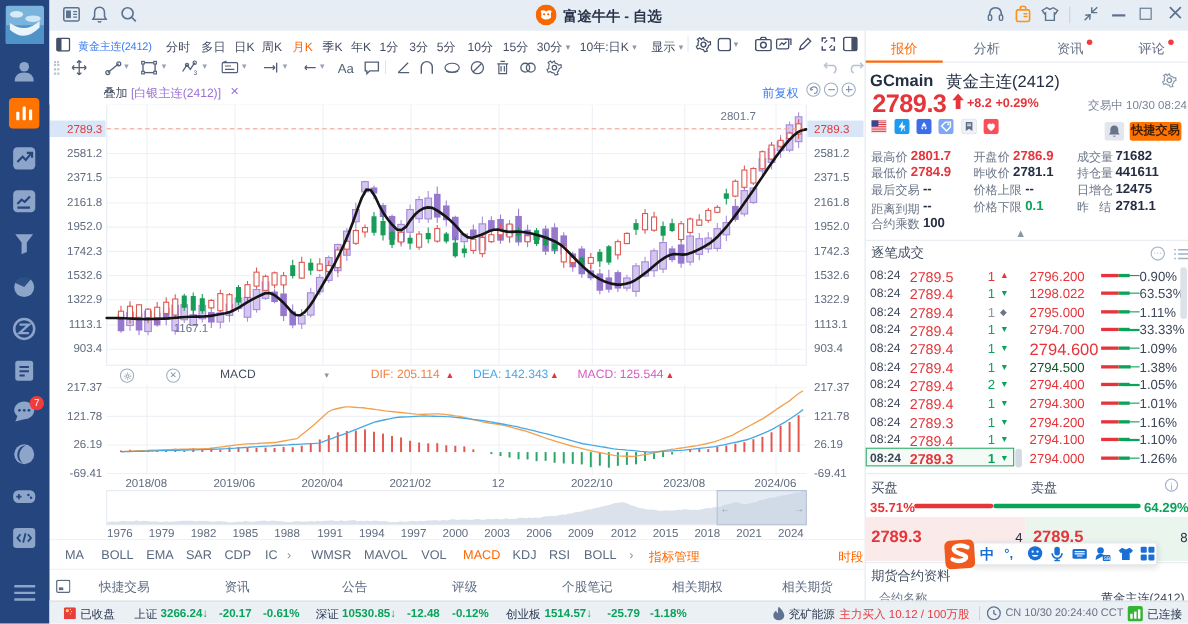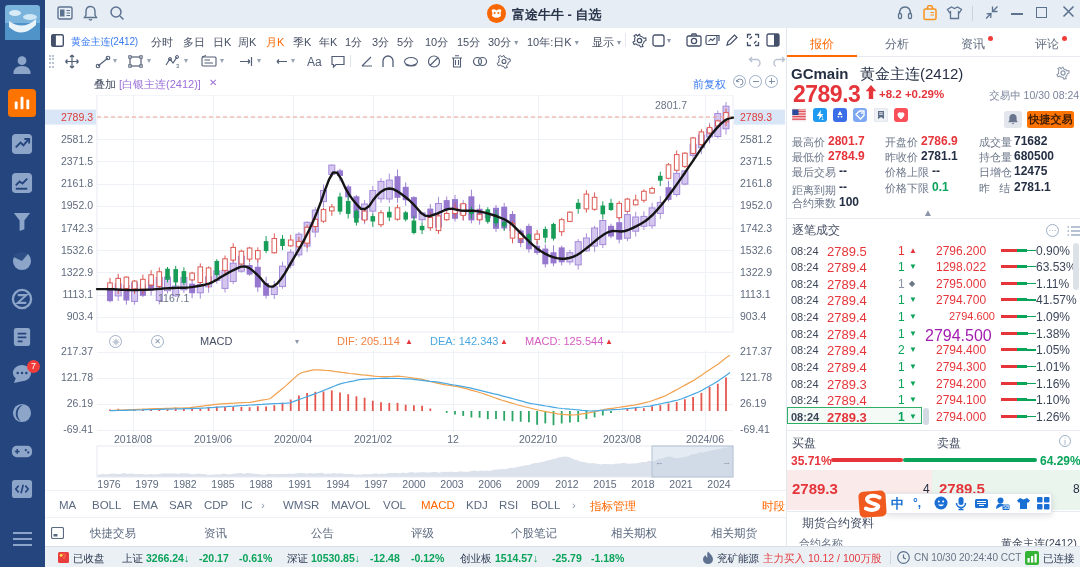--- a/index.html
+++ b/index.html
@@ -899,21 +899,21 @@
       <span class="abs" style="left:41px;top:106.0px;font-size:12px;font-weight:bold;color:#e5353a">2801.7</span>
       <span class="abs" style="left:98px;top:107.0px;font-size:11px;color:#6b7688">开盘价</span>
       <span class="abs" style="left:134px;top:106.0px;font-size:12px;font-weight:bold;color:#e5353a">2786.9</span>
       <span class="abs" style="left:192px;top:107.0px;font-size:11px;color:#6b7688">成交量</span>
       <span class="abs" style="left:227px;top:106.0px;font-size:12px;font-weight:bold;color:#252f44">71682</span>
       <span class="abs" style="left:5px;top:122.2px;font-size:11px;color:#6b7688">最低价</span>
       <span class="abs" style="left:41px;top:121.2px;font-size:12px;font-weight:bold;color:#e5353a">2784.9</span>
       <span class="abs" style="left:98px;top:122.2px;font-size:11px;color:#6b7688">昨收价</span>
       <span class="abs" style="left:134px;top:121.2px;font-size:12px;font-weight:bold;color:#252f44">2781.1</span>
       <span class="abs" style="left:192px;top:122.2px;font-size:11px;color:#6b7688">持仓量</span>
-      <span class="abs" style="left:227px;top:121.2px;font-size:12px;font-weight:bold;color:#252f44">680500</span>
+      <span class="abs" style="left:227px;top:121.2px;font-size:12px;font-weight:bold;color:#252f44">441611</span>
       <span class="abs" style="left:5px;top:137.4px;font-size:11px;color:#6b7688">最后交易</span>
       <span class="abs" style="left:52px;top:136.4px;font-size:12px;font-weight:bold;color:#252f44">--</span>
       <span class="abs" style="left:98px;top:137.4px;font-size:11px;color:#6b7688">价格上限</span>
       <span class="abs" style="left:145px;top:136.4px;font-size:12px;font-weight:bold;color:#252f44">--</span>
       <span class="abs" style="left:192px;top:137.4px;font-size:11px;color:#6b7688">日增仓</span>
       <span class="abs" style="left:227px;top:136.4px;font-size:12px;font-weight:bold;color:#252f44">12475</span>
       <span class="abs" style="left:5px;top:155px;font-size:11px;color:#6b7688">距离到期</span>
       <span class="abs" style="left:52px;top:151.6px;font-size:12px;font-weight:bold;color:#252f44">--</span>
       <span class="abs" style="left:98px;top:152.6px;font-size:11px;color:#6b7688">价格下限</span>
       <span class="abs" style="left:145px;top:151.6px;font-size:12px;font-weight:bold;color:#0aa35a">0.1</span>
@@ -957,35 +957,35 @@
       <div class="abs" style="left:236px;top:254.8px;width:13px;height:1.2px;background:#0aa35a"></div>
       <span class="abs" style="left:249px;top:248.8px;font-size:12px;color:#3c4659">1.11%</span>
       <span class="abs" style="left:4px;top:266.45px;font-size:11px;color:#3c4659;font-weight:normal">08:24</span>
       <span class="abs" style="left:40px;top:265.45px;font-size:13px;color:#e5353a;font-weight:normal">2789.4</span>
       <span class="abs" style="left:111px;top:265.45px;font-size:12px;color:#0aa35a;font-weight:normal">1</span>
       <span class="abs" style="left:122px;top:267.45px;font-size:8px;color:#0aa35a">▼</span>
       <span class="abs" style="left:149px;top:265.45px;font-size:12px;color:#e5353a">2794.700</span>
       <div class="abs" style="left:214px;top:270.45px;width:16px;height:3px;background:#e5353a"></div>
       <div class="abs" style="left:230px;top:270.45px;width:10px;height:3px;background:#0aa35a"></div>
       <div class="abs" style="left:234px;top:271.45px;width:15px;height:1.2px;background:#0aa35a"></div>
-      <span class="abs" style="left:249px;top:265.45px;font-size:12px;color:#3c4659">41.57%</span>
+      <span class="abs" style="left:249px;top:265.45px;font-size:12px;color:#3c4659">33.33%</span>
       <span class="abs" style="left:4px;top:283.1px;font-size:11px;color:#3c4659;font-weight:normal">08:24</span>
       <span class="abs" style="left:40px;top:282.1px;font-size:13px;color:#e5353a;font-weight:normal">2789.4</span>
       <span class="abs" style="left:111px;top:282.1px;font-size:12px;color:#0aa35a;font-weight:normal">1</span>
       <span class="abs" style="left:122px;top:284.1px;font-size:8px;color:#0aa35a">▼</span>
-      <span class="abs" style="left:162px;top:282.1px;font-size:11px;color:#e5353a">2794.600</span>
+      <span class="abs" style="left:149px;top:282.1px;font-size:15px;color:#e5353a">2794.600</span>
       <div class="abs" style="left:214px;top:287.1px;width:16px;height:3px;background:#e5353a"></div>
       <div class="abs" style="left:230px;top:287.1px;width:10px;height:3px;background:#0aa35a"></div>
       <div class="abs" style="left:235px;top:288.1px;width:14px;height:1.2px;background:#0aa35a"></div>
       <span class="abs" style="left:249px;top:282.1px;font-size:12px;color:#3c4659">1.09%</span>
       <span class="abs" style="left:4px;top:299.75px;font-size:11px;color:#3c4659;font-weight:normal">08:24</span>
       <span class="abs" style="left:40px;top:298.75px;font-size:13px;color:#e5353a;font-weight:normal">2789.4</span>
       <span class="abs" style="left:111px;top:298.75px;font-size:12px;color:#0aa35a;font-weight:normal">1</span>
       <span class="abs" style="left:122px;top:300.75px;font-size:8px;color:#0aa35a">▼</span>
-      <span class="abs" style="left:138px;top:298.75px;font-size:16px;color:#a21caf">2794.500</span>
+      <span class="abs" style="left:149px;top:298.75px;font-size:12px;color:#14532d">2794.500</span>
       <div class="abs" style="left:214px;top:303.75px;width:16px;height:3px;background:#e5353a"></div>
       <div class="abs" style="left:230px;top:303.75px;width:11px;height:3px;background:#0aa35a"></div>
       <div class="abs" style="left:241px;top:304.75px;width:8px;height:1.2px;background:#0aa35a"></div>
       <span class="abs" style="left:249px;top:298.75px;font-size:12px;color:#3c4659">1.38%</span>
       <span class="abs" style="left:4px;top:316.4px;font-size:11px;color:#3c4659;font-weight:normal">08:24</span>
       <span class="abs" style="left:40px;top:315.4px;font-size:13px;color:#e5353a;font-weight:normal">2789.4</span>
       <span class="abs" style="left:111px;top:315.4px;font-size:12px;color:#0aa35a;font-weight:normal">2</span>
       <span class="abs" style="left:122px;top:317.4px;font-size:8px;color:#0aa35a">▼</span>
       <span class="abs" style="left:149px;top:315.4px;font-size:12px;color:#e5353a">2794.400</span>
       <div class="abs" style="left:214px;top:320.4px;width:16px;height:3px;background:#e5353a"></div>
@@ -1039,21 +1039,21 @@
       <div class="abs" style="left:44px;top:430px;width:72px;height:3.5px;background:#e5353a;border-radius:2px"></div>
       <div class="abs" style="left:116px;top:430px;width:134px;height:3.5px;background:#0aa35a;border-radius:2px"></div>
       <span class="abs" style="left:253px;top:426px;font-size:12px;font-weight:bold;color:#0aa35a">64.29%</span>
       <div class="abs" style="left:0px;top:442px;width:145px;height:40px;background:#faeaea"></div>
       <div class="abs" style="left:145px;top:442px;width:149px;height:40px;background:#eaf5ee"></div>
       <span class="abs" style="left:5px;top:452px;font-size:15px;font-weight:bold;color:#e5353a">2789.3</span>
       <span class="abs" style="left:136px;top:454px;font-size:12px;color:#252f44">4</span>
       <span class="abs" style="left:152px;top:452px;font-size:15px;font-weight:bold;color:#e5353a">2789.5</span>
       <span class="abs" style="left:286px;top:454px;font-size:12px;color:#252f44">8</span>
       <div class="abs" style="left:0;top:483px;width:294px;height:1px;background:#e7ebf1"></div>
-      <span class="abs" style="left:15px;top:487px;font-size:12px;color:#454f63">期货合约资料</span>
+      <span class="abs" style="left:5px;top:487px;font-size:12px;color:#454f63">期货合约资料</span>
       <span class="abs" style="left:12px;top:508px;font-size:11px;color:#6b7688">合约名称</span>
       <span class="abs" style="left:214px;top:508px;font-size:11px;color:#3c4659">黄金主连(2412)</span>
       <div class="abs" style="left:98px;top:465px;width:167px;height:21px;background:#fff;border:1px solid #e3e7ed;border-radius:2px;box-shadow:0 2px 6px rgba(0,0,0,0.12)"></div>
       <svg class="abs" style="left:71px;top:461px" width="30" height="29" viewBox="0 0 30 29">
         <rect x="1" y="2" width="27" height="26" rx="5" fill="#f05a1e" transform="rotate(-4 15 15)"></rect>
         <path d="M21.5 8.5 Q15 5.5 10.5 8 Q7.5 10 10.5 12.5 Q14 14.5 18 15.5 Q22 17 19 19.5 Q14 22.5 8 19.5" fill="none" stroke="#fff" stroke-width="4" stroke-linecap="round"></path>
       </svg>
       <svg class="abs" style="left:104px;top:468px" width="15" height="15" viewBox="0 0 15 15">
         <text x="0" y="12" font-size="13" font-weight="bold" fill="#1a6fd4">中</text>
       </svg>

